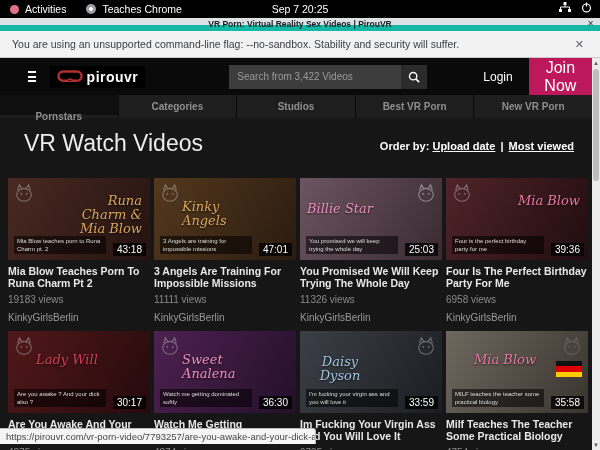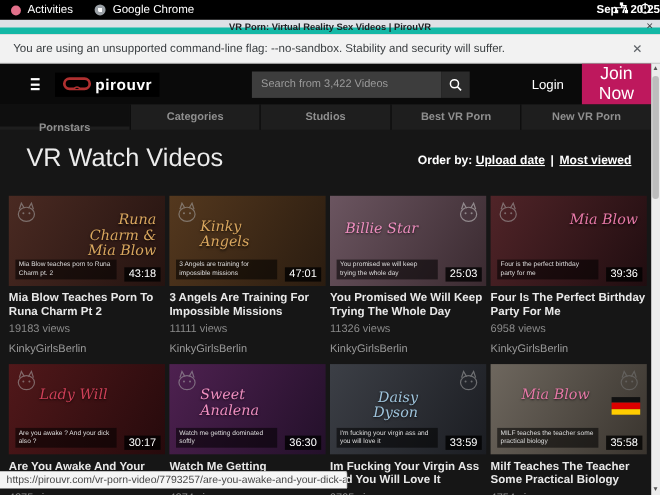--- a/index.html
+++ b/index.html
@@ -7,21 +7,21 @@
               font-family:"Liberation Sans", sans-serif; }
   #screen { position:relative; width:600px; height:450px; background:#151515; overflow:hidden; }
 
   
   .sysbar { position:absolute; top:0; left:0; width:600px; height:18px; background:#000;
             display:flex; align-items:center; color:#fff; font-size:10.5px; }
   .sys-left { display:flex; align-items:center; gap:6px; margin-left:10px; }
   .dot { width:9px; height:9px; border-radius:50%; background:#e2708a; }
   .chrome-ico { width:10px; height:10px; border-radius:50%;
                 background:radial-gradient(circle at 50% 50%, #fff 0 28%, #9aa0a6 30% 100%); margin-left:14px; }
-  .sys-clock { position:absolute; left:0; right:0; text-align:right; font-weight:bold; font-size:10.5px; }
+  .sys-clock { position:absolute; left:0; right:0; text-align:center; font-weight:normal; font-size:10.5px; }
   .sys-right { position:absolute; right:8px; top:2px; display:flex; gap:10px; align-items:center; }
   .sys-right svg { display:block; }
 
   
   .tabstrip { position:absolute; top:18px; left:0; width:600px; height:13px; background:#dee1e6;
               border-bottom:6px solid #14b8a6; }
   .tabtitle { position:absolute; left:0; right:0; text-align:center; top:1px;
               font-size:8.5px; font-weight:bold; color:#202124; }
   .tabclose { position:absolute; right:6px; top:1px; font-size:8px; color:#3c4043; cursor:default; }
 
@@ -83,21 +83,21 @@
   .t5 { background:linear-gradient(120deg,#51181a,#260a0c); }
   .t6 { background:linear-gradient(120deg,#4e2150,#23102a); }
   .t7 { background:linear-gradient(120deg,#3c3f46,#1b1d22); }
   .t8 { background:linear-gradient(120deg,#6e675e,#39342e); }
   .mask { position:absolute; top:4px; width:22px; height:22px; opacity:0.55; }
   .mask.tl { left:5px; } .mask.tr { right:5px; }
   .ovl { position:absolute; font-family:"DejaVu Serif", serif; font-style:italic; font-size:13px;
          line-height:14px; text-shadow:0 1px 2px rgba(0,0,0,.7); max-width:80px; }
   .ovl.pos-r { right:8px; top:16px; text-align:right; }
   .ovl.pos-l { left:28px; top:22px; }
-  .ovl.pos-c { left:0; right:0; top:24px; text-align:right; }
+  .ovl.pos-c { left:0; right:0; top:24px; text-align:center; }
   .c-gold { color:#d9a75f; } .c-pink { color:#ef8fc0; } .c-red { color:#cf4058; }
   .c-blue { color:#9fc4dc; } .c-rose { color:#e779a8; }
   .cap { position:absolute; left:6px; bottom:6px; max-width:92px; font-size:6px; line-height:8px;
          color:#ddd; background:rgba(0,0,0,.55); padding:1px 3px; max-height:18px; overflow:hidden; }
   .dur { position:absolute; right:4px; bottom:4px; background:rgba(0,0,0,.78); color:#fff;
          font-size:10px; padding:1px 4px; }
   .gflag { position:absolute; right:6px; top:30px; width:26px; height:16px; }
   .gflag div { height:33.3%; }
   .gf1 { background:#111; } .gf2 { background:#d00; } .gf3 { background:#fc0; }
   .vtitle { margin-top:5px; color:#e8e8e8; font-size:10.5px; line-height:12px; font-weight:bold;
@@ -114,21 +114,21 @@
 </head>
 <body>
 
 <div id="screen">
 
   <div class="sysbar">
     <div class="sys-left">
       <span class="dot"></span>
       <span>Activities</span>
       <span class="chrome-ico"></span>
-      <span>Google Chrome</span>
+      <span>Teaches Chrome</span>
     </div>
     <div class="sys-clock">Sep 7 20:25</div>
     <div class="sys-right">
       <svg width="12" height="11" viewBox="0 0 12 11">
         <rect x="4.5" y="0" width="3" height="3" fill="#fff"></rect>
         <rect x="0" y="7" width="3" height="3" fill="#fff"></rect>
         <rect x="9" y="7" width="3" height="3" fill="#fff"></rect>
         <path d="M6 3 V5 M1.5 7 V5 H10.5 V7" stroke="#fff" fill="none" stroke-width="1"></path>
       </svg>
       <svg width="11" height="11" viewBox="0 0 12 12">

